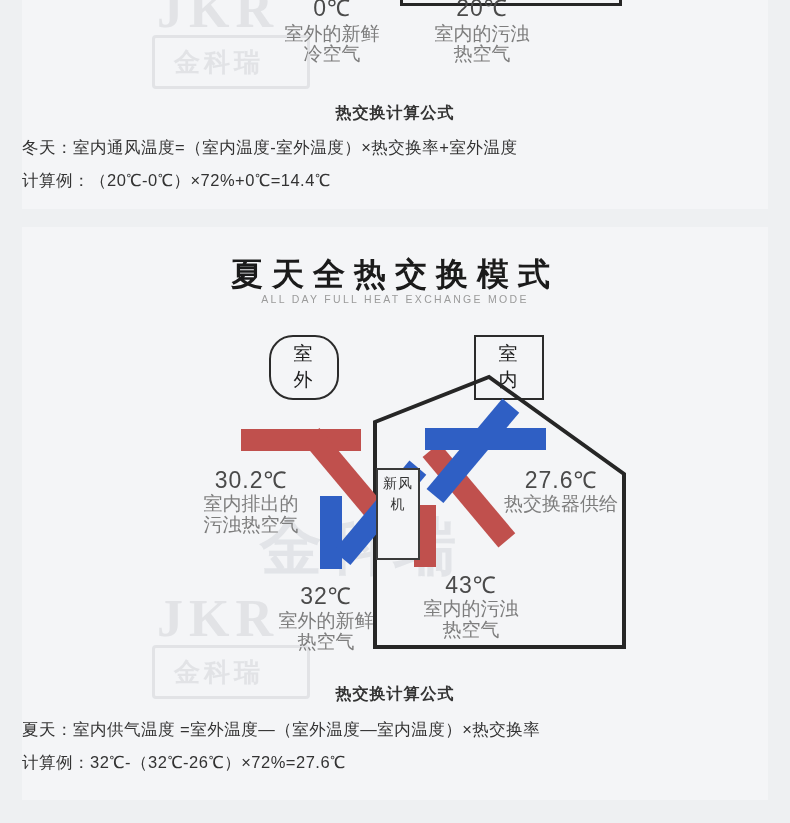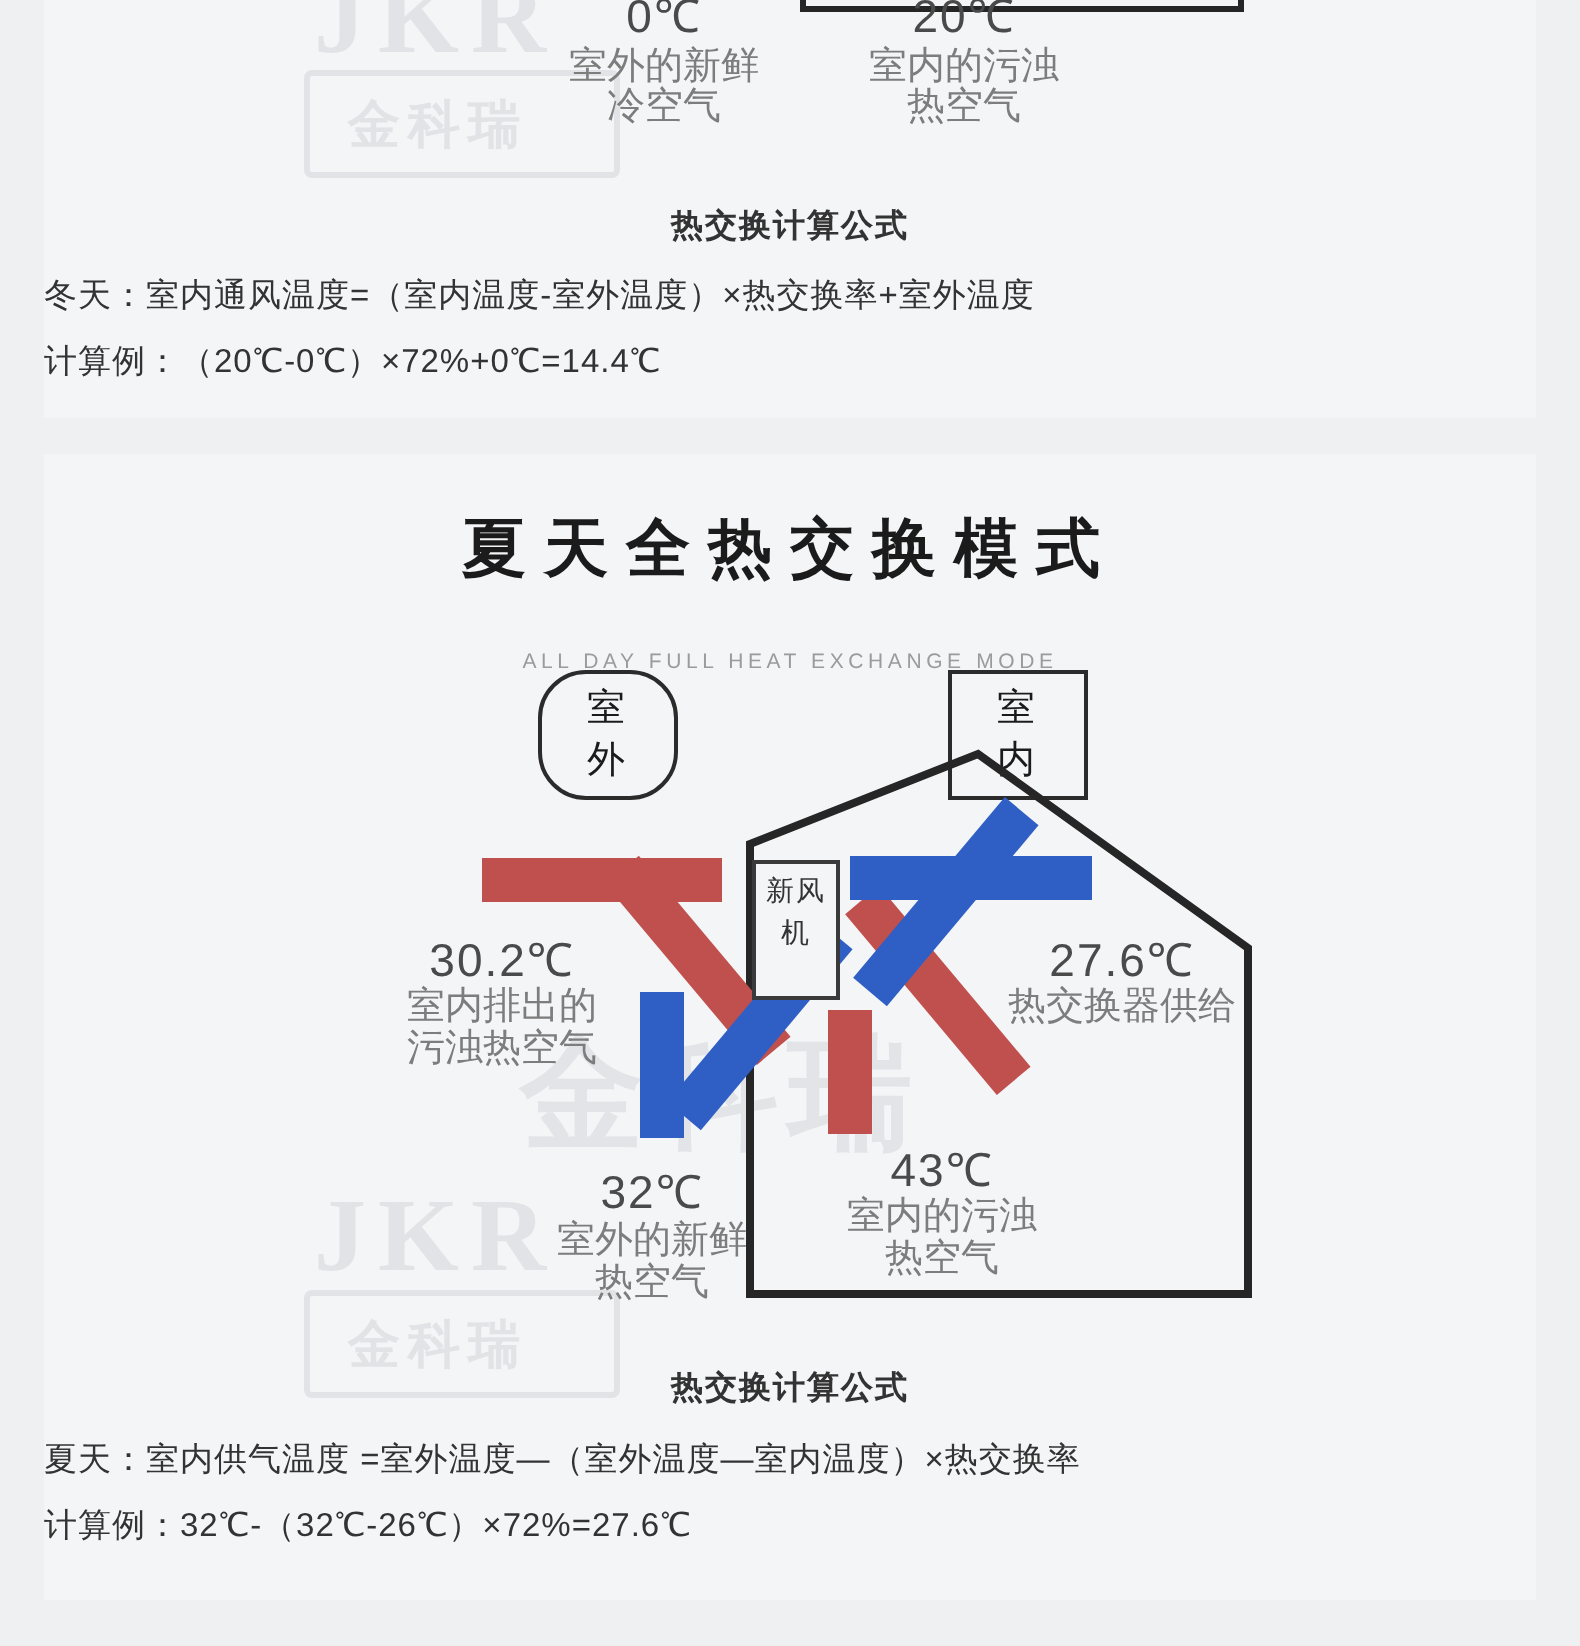--- a/index.html
+++ b/index.html
@@ -158,23 +158,23 @@
   .duct { position: absolute; }
 
   
   .red  { background: #c0504d; }
   .blue { background: #2f5fc4; }
 
   
   #unit-box {
     position: absolute;
     left: 376px;
-    top: 430px;
+    top: 468px;
     width: 44px;
-    height: 70px;
+    height: 92px;
     border: 2px solid #3a3a3a;
     background: #f4f5f7;
     box-sizing: border-box;
     font-size: 14px;
     color: #333;
     line-height: 21px;
     text-align: center;
     padding-top: 3px;
     letter-spacing: 1px;
   }
@@ -207,21 +207,21 @@
 
   <div class="panel" id="panel-summer">
 
     <div class="wm-big" style="left:238px; top:278px;">金科瑞</div>
 
     <div class="wm wm-jkr" style="left:135px; top:362px;">JKR</div>
     <div class="wm-box" style="left:130px; top:418px; width:152px; height:48px;"></div>
     <div class="wm wm-cn" style="left:152px; top:428px;">金科瑞</div>
 
     <div class="sec-title" style="left:0; top:26px;">夏天全热交换模式</div>
-    <div class="sec-sub" style="left:0; top:66px;margin-top:32px;">ALL DAY FULL HEAT EXCHANGE MODE</div>
+    <div class="sec-sub" style="left:0; top:66px;">ALL DAY FULL HEAT EXCHANGE MODE</div>
 
     <div class="room-label" style="left:247px; top:108px; width:70px;border-radius:24px;">室 外</div>
     <div class="room-label" style="left:452px; top:108px; width:70px;">室 内</div>
   </div>
 
   <div class="house">
     <svg width="260" height="275" viewBox="0 0 260 275" xmlns="http://www.w3.org/2000/svg">
       <polyline points="3,275 3,48 117,3 252,100 252,275" fill="none" stroke="#262626" stroke-width="4" stroke-linejoin="miter"></polyline>
       <line x1="3" y1="273" x2="252" y2="273" stroke="#262626" stroke-width="4"></line>
     </svg>

